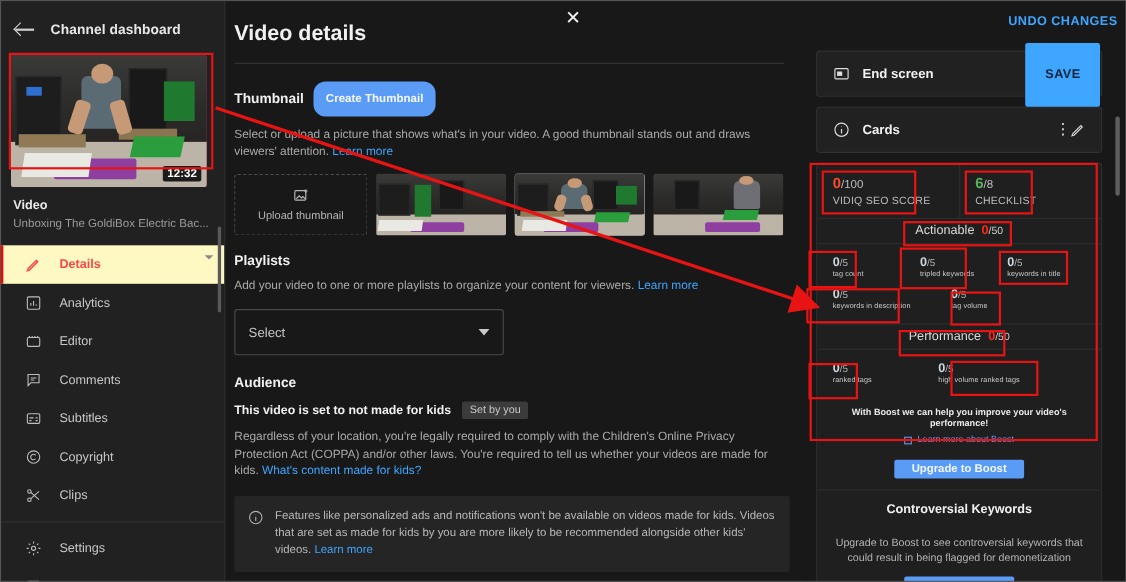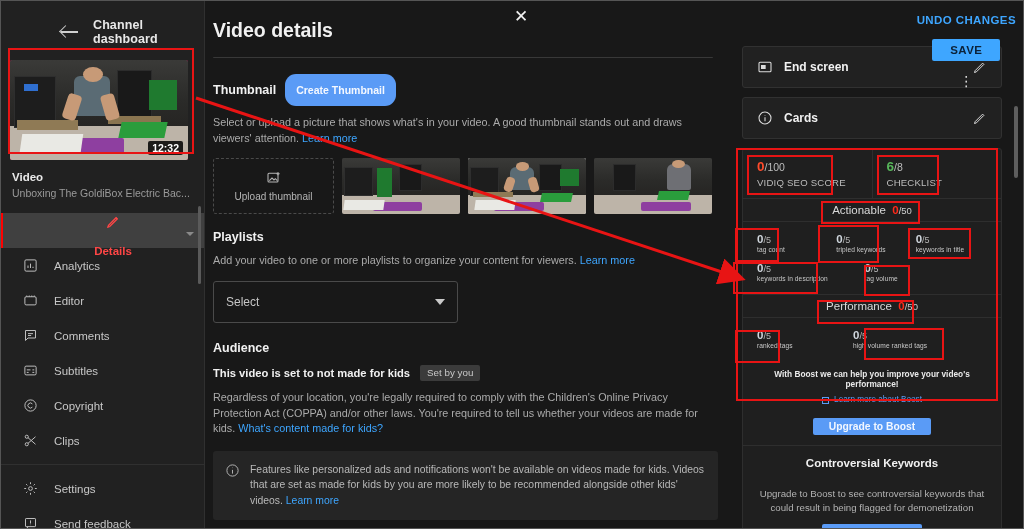--- a/index.html
+++ b/index.html
@@ -21,21 +21,20 @@
     width: 205px; height: 529px;
     background: #212121;
     border-right: 1px solid #303030;
     position: relative;
     flex: 0 0 205px;
     overflow: hidden;
   }
   .sb-header {
     display: flex; align-items: center; gap: 14px;
     padding: 18px 12px 12px 14px;
-    margin-left: 47px;
   }
   .back-arrow {
     width: 18px; height: 18px;
     position: relative;
     cursor: pointer;
     flex: 0 0 18px;
   }
   .back-arrow::before {
     content:""; position:absolute; left:0; top:8px;
     width:17px; height:1.5px; background:#d0d0d0;
@@ -46,21 +45,21 @@
     border-left:1.5px solid #d0d0d0; border-bottom:1.5px solid #d0d0d0;
     transform: rotate(45deg);
   }
   .sb-title { font-size: 12.5px; font-weight: bold; color: #e8e8e8; letter-spacing: .1px; }
 
   .thumb-wrap {
     margin: 2px 10px 0 10px;
     position: relative;
   }
   .vid-thumb {
-    width: 178px; height: 100px;
+    width: 178px; height: 120px;
     border-radius: 2px;
     position: relative;
     overflow: hidden;
     background: #be185d;
   }
   
   .scene { position:absolute; inset:0; }
   .scene .floor { position:absolute; left:0; bottom:0; width:100%; height:34%; background:#bdb4a8; }
   .scene .wall  { position:absolute; left:0; top:0; width:100%; height:66%;
                   background: linear-gradient(180deg,#3a3a38 0%, #2b2b29 60%, #262523 100%); }
@@ -87,21 +86,21 @@
   .vid-label { margin: 11px 12px 0 12px; font-size: 11.5px; font-weight: bold; color: #e9e9e9; }
   .vid-sub   { margin: 4px 12px 0 12px; font-size: 10.5px; color: #9a9a9a; white-space: nowrap; overflow: hidden; }
 
   .sb-nav { margin-top: 14px; }
   .sb-item {
     display: flex; align-items: center; gap: 16px;
     height: 35px; padding-left: 22px;
     font-size: 11.5px; color: #c7c7c7;
     cursor: pointer; position: relative;
   }
-  .sb-item.active { background: #404040; color: #ff4646; font-weight: bold; flex-direction: column; }
+  .sb-item.active { background: #fef9c3; color: #ff4646; font-weight: bold; }
   .sb-item.active::before {
     content:""; position:absolute; left:0; top:0; bottom:0; width:3px; background:#ff0000;
   }
   .sb-ico { width: 16px; height: 16px; flex:0 0 16px; display:flex; align-items:center; justify-content:center; }
   .sb-ico svg { width: 15px; height: 15px; display:block; }
   .sb-div { height:1px; background:#303030; margin: 6px 0 6px 0; }
   .sb-scrollbar {
     position: absolute; right: 3px; top: 206px;
     width: 3px; height: 78px; background: #5a5a5a; border-radius: 2px;
   }
@@ -583,21 +582,21 @@
         <div class="ck-p">Upgrade to Boost to see controversial keywords that could result in being flagged for demonetization</div>
         <div class="ck-btn">Upgrade Now!</div>
       </div>
     </div>
 
     <div class="r-scroll"></div>
   </div>
 
   <div style="position:absolute;right:8px;top:14px;display:flex;align-items:center;gap:13px;z-index:20;flex-direction:column;">
     <span style="color:#3ea6ff;font-size:11.5px;font-weight:bold;letter-spacing:.4px;cursor:pointer;">UNDO CHANGES</span>
-    <span style="background:#3ea6ff;color:#0b2239;font-size:11.5px;font-weight:bold;letter-spacing:.4px;padding:5px 18px;border-radius:2px;cursor:pointer;">SAVE</span>
+    <span style="background:#3ea6ff;color:#0b2239;font-size:11.5px;font-weight:bold;letter-spacing:.4px;padding:23px 18px;border-radius:2px;cursor:pointer;">SAVE</span>
     <span style="color:#e0e0e0;font-size:14px;line-height:1;cursor:pointer;letter-spacing:0;">⋮</span>
   </div>
 
   <svg class="arrow-svg">
     <defs>
       <marker id="ah" markerWidth="9" markerHeight="9" refX="7" refY="4.5" orient="auto">
         <path d="M0,0 L9,4.5 L0,9 z" fill="#e81414"></path>
       </marker>
     </defs>
     <line x1="196" y1="98" x2="740" y2="278" stroke="#e81414" stroke-width="3" marker-end="url(#ah)"></line>

